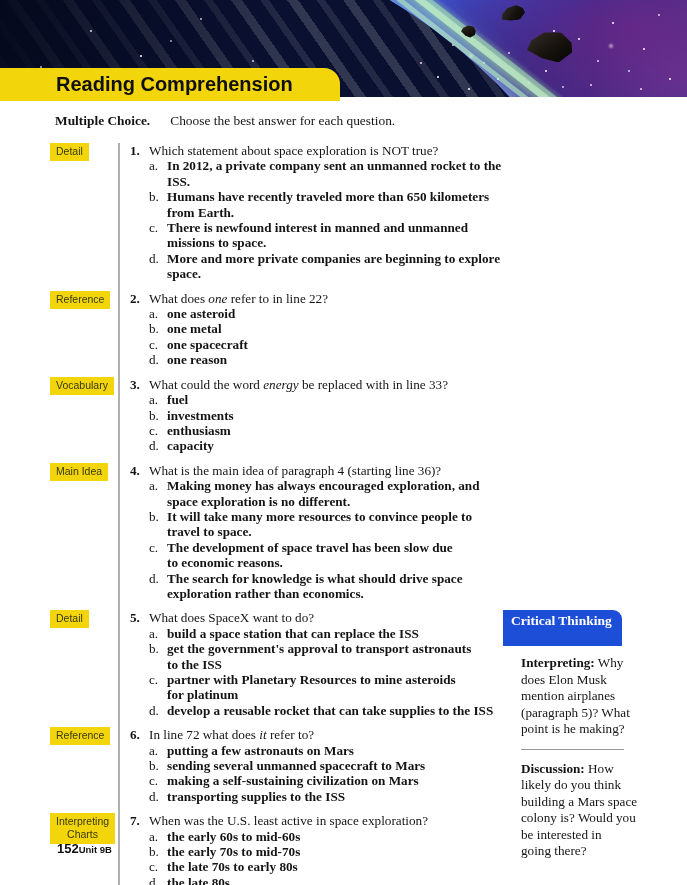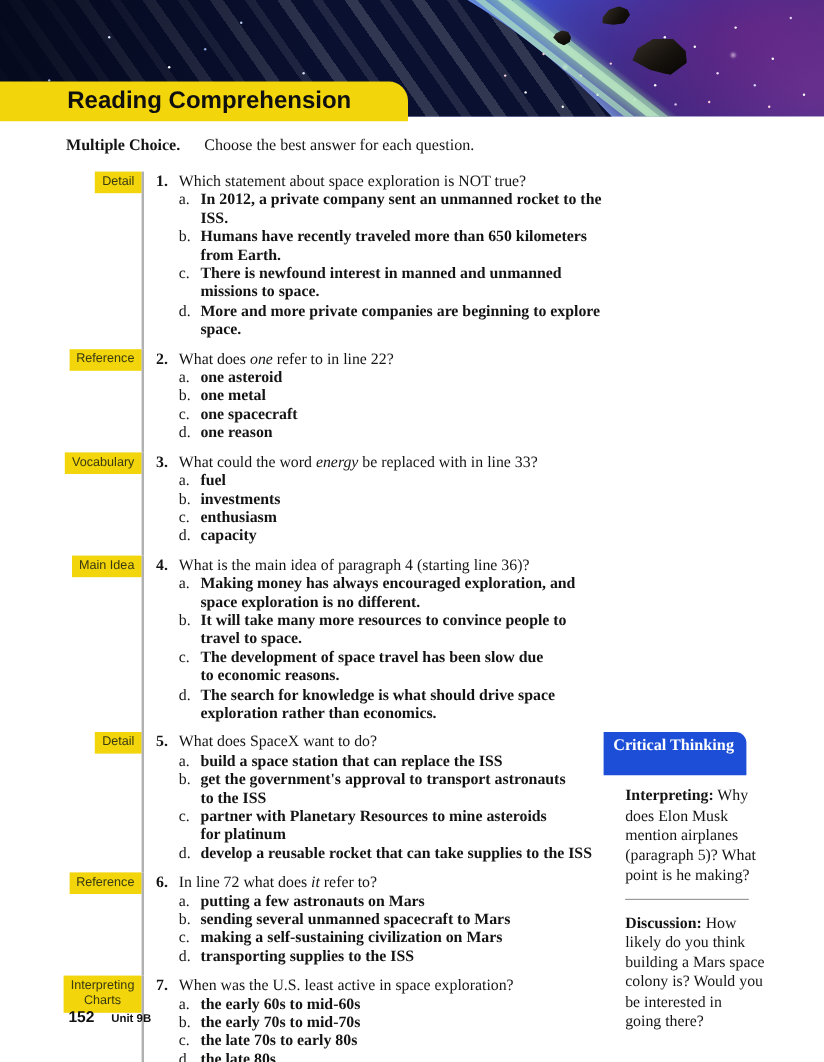--- a/index.html
+++ b/index.html
@@ -48,21 +48,21 @@
   .banner { position:absolute; left:0; top:68px; width:340px; height:33px; background:#F2D50A;
     border-radius:0 16px 0 0; z-index:5; }
   .banner-title { font-family:"Liberation Sans", sans-serif; font-weight:bold; font-size:20px;
     color:#101010; line-height:33px; padding-left:56px; display:block; }
   
   .instructions { position:absolute; left:55px; top:113px; font-size:13.4px; }
   .instr-lead { font-weight:bold; margin-right:20px; }
   
   .questions { position:absolute; left:50px; top:143px; width:462px; font-size:13.2px; line-height:15.4px; }
   .q { display:flex; }
-  .label-col { width:68px; flex-shrink:0; display:flex; justify-content:flex-end; align-items:flex-start; }
+  .label-col { width:68px; flex-shrink:0; display:flex; align-items:flex-start; }
   .skill-label { background:#F2D50A; color:#3a3a12; font-family:"Liberation Sans", sans-serif;
     font-size:10.5px; line-height:13px; padding:2px 6px 3px; white-space:pre-line; text-align:center; }
   .q-body { flex:1; border-left:2px solid #b0b0b0; padding:0 0 9px 10px; }
   .q:last-child .q-body { padding-bottom:2px; }
   .q-top { display:flex; }
   .q-num { width:19px; font-weight:bold; flex-shrink:0; }
   .opts { margin-left:19px; }
   .opt { display:flex; }
   .opt-letter { width:18px; flex-shrink:0; }
   .opt-text { white-space:pre-line;font-weight:bold; }
@@ -70,21 +70,21 @@
   .sidebar { position:absolute; left:503px; top:610px; width:148px; }
   .ct-banner { display:inline-block; background:#1d4ed8; color:#ffffff; font-weight:bold;
     font-size:13.5px; line-height:15px; padding:3px 10px 18px 8px; border-radius:0 9px 0 0; }
   .ct-items { padding-left:18px; margin-top:9px; }
   .ct-text { white-space:pre-line; font-size:13.2px; line-height:16.5px; }
   .ct-lead { font-weight:bold; }
   .ct-divider { border:0; border-top:1px solid #999; width:103px; margin:11px 0 11px 0; }
   
   .footer { position:absolute; left:57px; top:839px; font-family:"Liberation Sans", sans-serif; color:#111; }
   .page-num { font-size:13px; font-weight:bold; }
-  .unit { font-size:9.5px; font-weight:bold; margin-left:14px; }
+  .unit { font-size:9.5px; font-weight:bold; margin-left:0; }
 </style>
 </head>
 <body>
 
 <div class="hero">
   <div class="nebula"></div>
   <div class="earth"></div>
   <div class="shade-left"></div>
   <div class="stars"></div>
   <div class="streak s1"></div>

